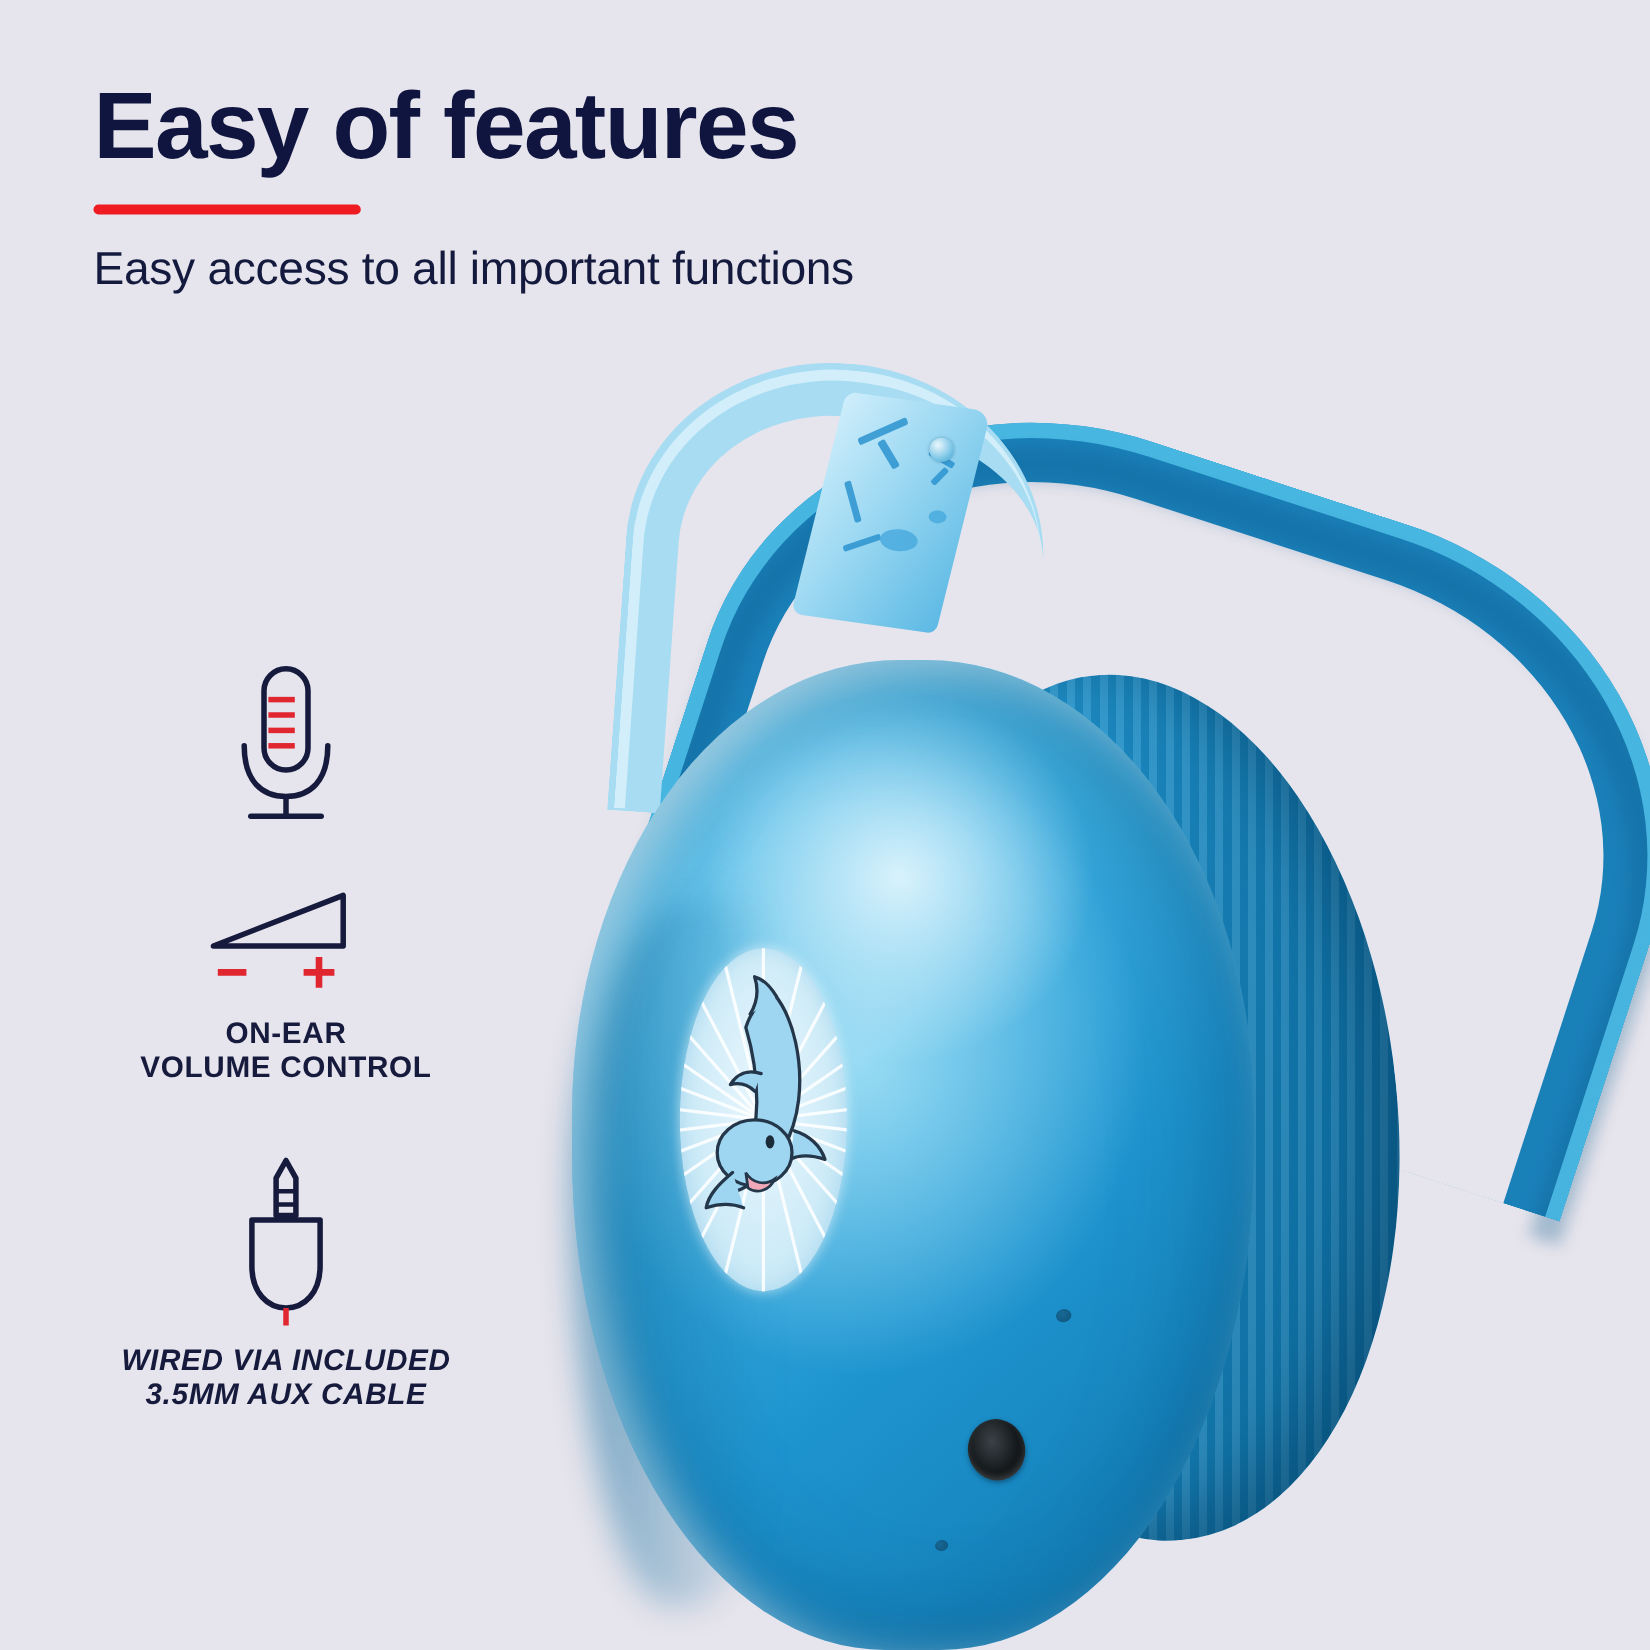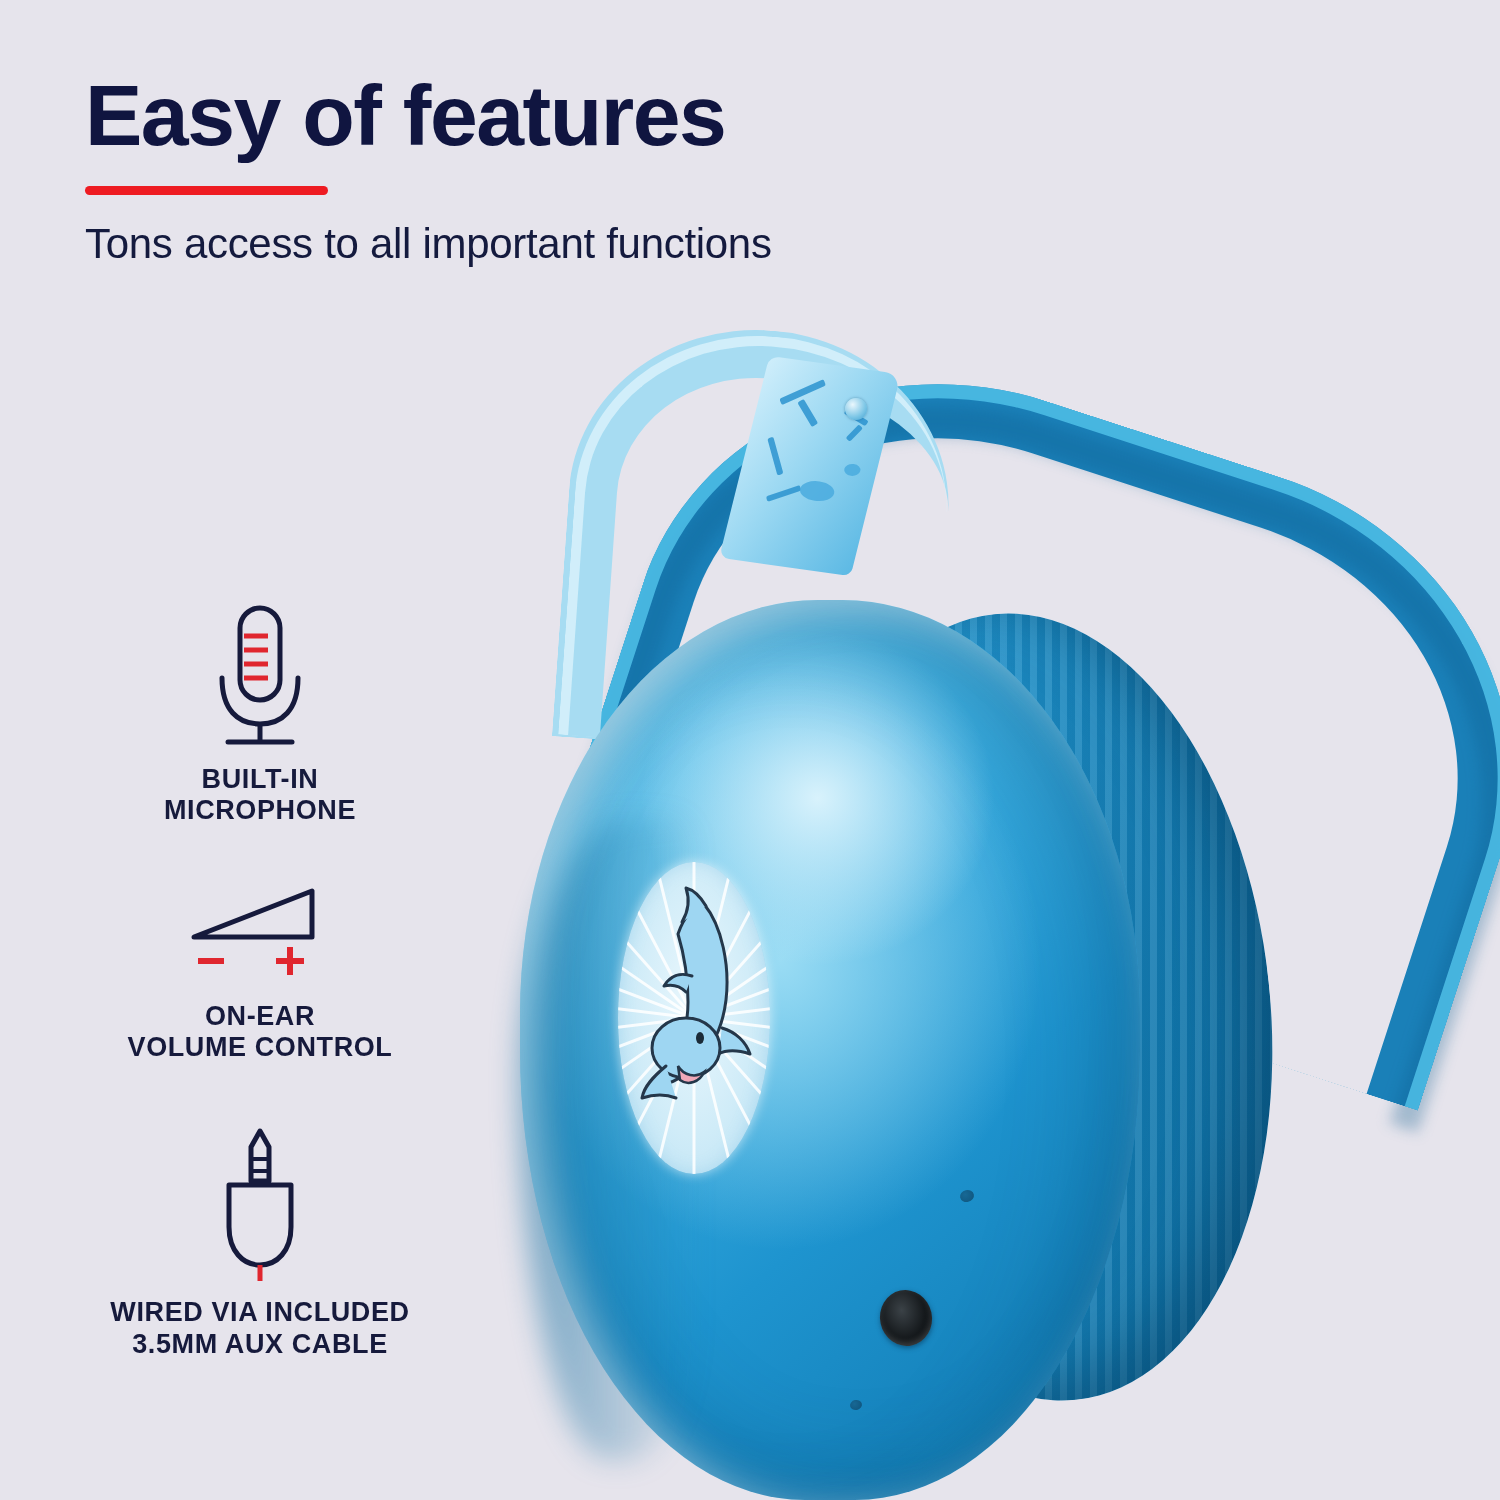--- a/index.html
+++ b/index.html
@@ -29,21 +29,21 @@
   .feature{display:flex;flex-direction:column;align-items:center;width:400px;}
   .feature + .feature{margin-top:52px;}
   .feat-icon{display:block;}
   .feat-label{
     margin-top:14px;text-align:center;color:#161a3c;
     font-weight:700;font-size:27px;line-height:1.16;letter-spacing:0.6px;
     text-transform:uppercase;white-space:pre-line;
   }
   .f-mic{margin-top:0;}
   .f-vol{margin-top:118px;}
-  .f-aux{margin-top:118px;}
+  .f-aux{margin-top:118px;font-style:italic;}
 
   
   .product{position:absolute;left:0;top:0;width:1500px;height:1500px;pointer-events:none;}
 
   .headband{
     position:absolute;
     left:735px;top:300px;width:900px;height:560px;
     border:54px solid #1a80b8;
     border-radius:330px 330px 0 0 / 300px 300px 0 0;
     border-bottom:none;
@@ -248,40 +248,38 @@
     </div>
 
     <div class="aux-port"></div>
     <div class="mic-hole" style="left:960px;top:1190px;"></div>
     <div class="mic-hole" style="left:850px;top:1400px;width:12px;height:10px;"></div>
   </div>
 
   <div class="header">
     <h1 class="headline">Easy of features</h1>
     <div class="rule"></div>
-    <div class="subtitle">Tons access to all important functions</div>
+    <div class="subtitle">Easy access to all important functions</div>
   </div>
 
   <div class="features">
 
     <div class="feature f-mic">
       <svg class="feat-icon" width="120" height="150" viewBox="0 0 120 150">
         <rect x="40" y="8" width="40" height="92" rx="20" ry="20" fill="none" stroke="#161a3c" stroke-width="5"></rect>
         <g stroke="#e0262f" stroke-width="5" stroke-linecap="butt">
           <line x1="44" y1="36" x2="68" y2="36"></line>
           <line x1="44" y1="50" x2="68" y2="50"></line>
           <line x1="44" y1="64" x2="68" y2="64"></line>
           <line x1="44" y1="78" x2="68" y2="78"></line>
         </g>
         <path d="M22 78 C22 110 38 124 60 124 C82 124 98 110 98 78" fill="none" stroke="#161a3c" stroke-width="5" stroke-linecap="round"></path>
         <line x1="60" y1="124" x2="60" y2="140" stroke="#161a3c" stroke-width="5"></line>
         <line x1="28" y1="142" x2="92" y2="142" stroke="#161a3c" stroke-width="5" stroke-linecap="round"></line>
       </svg>
-      <div class="feat-label">BUILT-IN
-MICROPHONE</div>
     </div>
 
     <div class="feature f-vol">
       <svg class="feat-icon" width="160" height="108" viewBox="0 0 160 108">
         <path d="M14 58 L132 12 L132 58 Z" fill="none" stroke="#161a3c" stroke-width="5" stroke-linejoin="round"></path>
         <line x1="18" y1="82" x2="44" y2="82" stroke="#e0262f" stroke-width="6" stroke-linecap="butt"></line>
         <g stroke="#e0262f" stroke-width="6" stroke-linecap="butt">
           <line x1="96" y1="82" x2="124" y2="82"></line>
           <line x1="110" y1="68" x2="110" y2="96"></line>
         </g>

